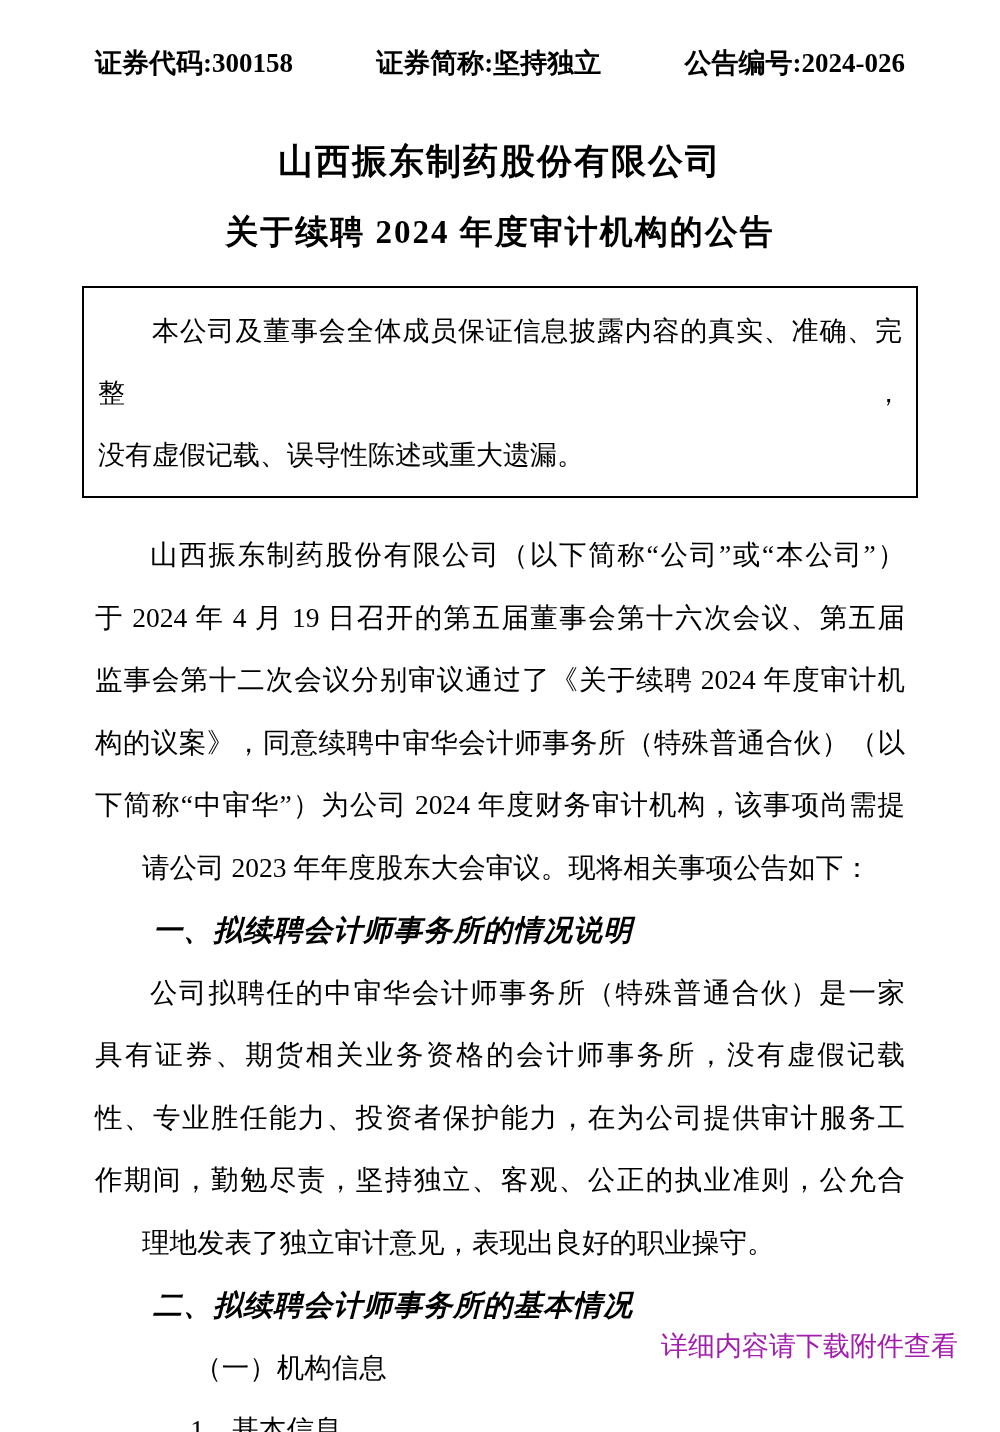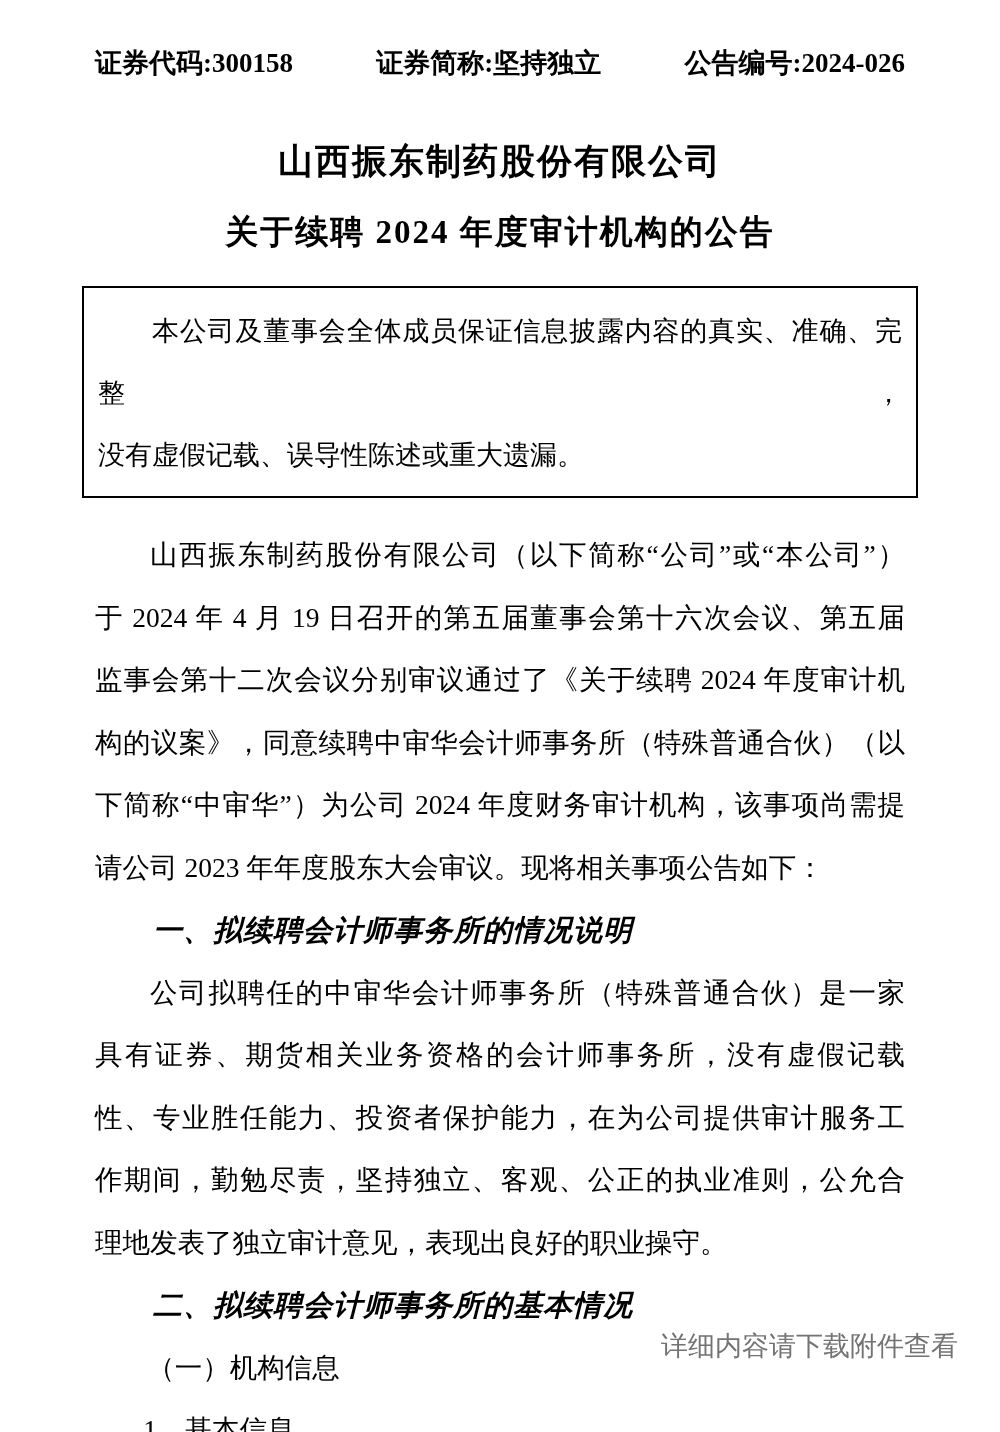--- a/index.html
+++ b/index.html
@@ -54,38 +54,38 @@
   .content {
     margin: 26px 95px 0 95px;
     font-size: 27.5px;
     line-height: 62.5px;
   }
   .body-line {
     text-align: justify;
     text-align-last: justify;
   }
   .body-line.indent { text-indent: 2em; }
-  .body-line.para-end { text-align: center; text-align-last: left; }
+  .body-line.para-end { text-align: center; text-align-last: left; margin-left: 47px; }
   .section-heading {
     font-weight: 700;
     font-size: 29px;
     text-indent: 2em;
     font-family: "Liberation Sans", "DejaVu Sans", sans-serif;
     letter-spacing: 1px;
     font-style: italic;
   }
   .sub-heading { text-indent: 1.9em; }
   .sub-heading-num { text-indent: 1.75em; }
   .attachment-link {
     position: absolute;
     right: 42px;
     bottom: 70px;
     font-size: 27px;
     line-height: 32px;
-    color: #737373;
+    color: #a21caf;
     cursor: pointer;
     text-decoration: none;
     font-family: "Liberation Sans", "DejaVu Sans", sans-serif;
   }
 </style>
 </head>
 <body>
 
 <div class="header-row">
   <span>证券代码:300158</span>

